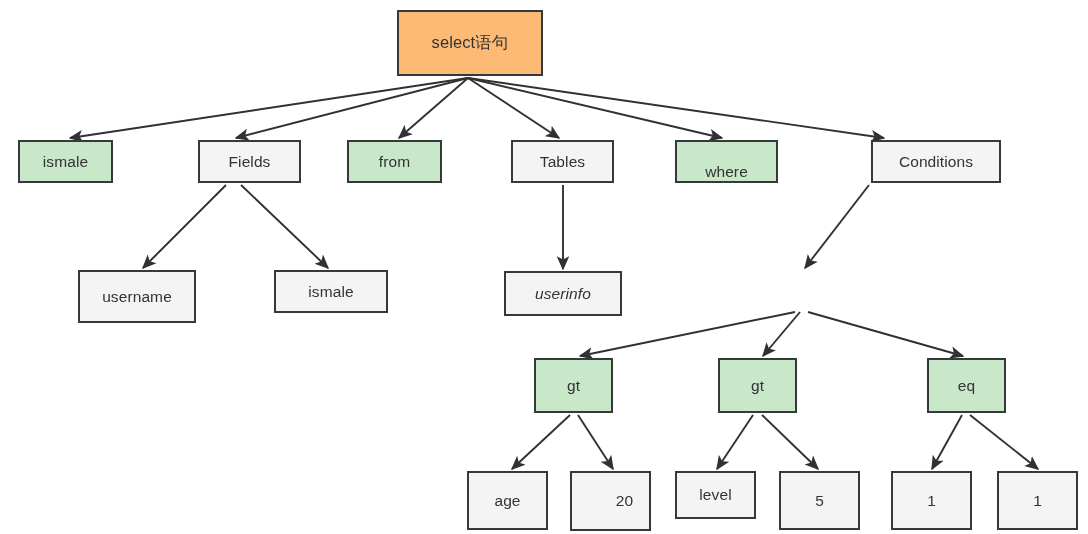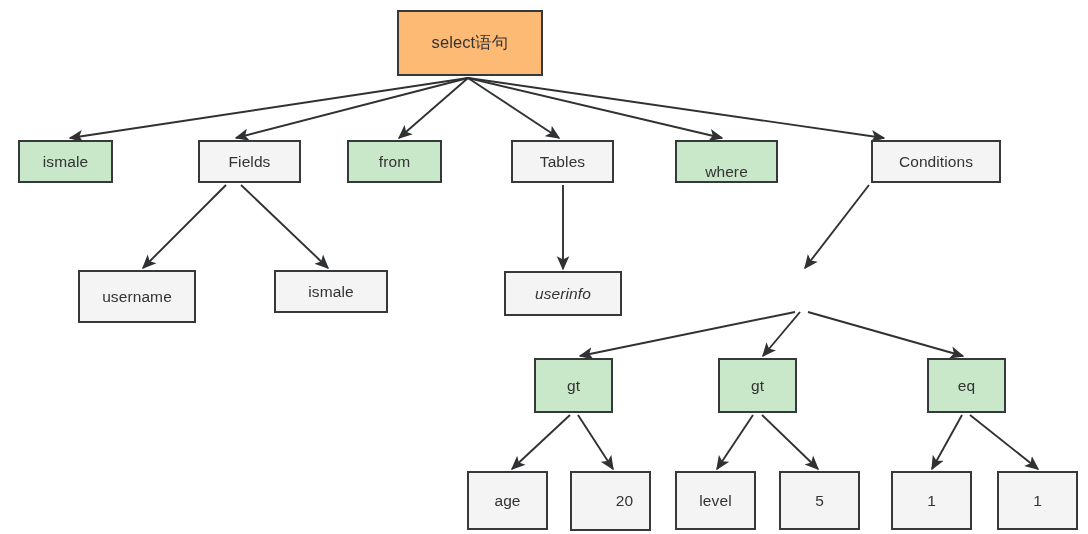--- a/index.html
+++ b/index.html
@@ -110,21 +110,21 @@
     </div>
     <div class="node fill-green" style="left: 927px; top: 358px; width: 79px; height: 55px;">
       <span class="label">eq</span>
     </div>
     <div class="node fill-gray" style="left: 467px; top: 471px; width: 81px; height: 59px;">
       <span class="label">age</span>
     </div>
     <div class="node fill-gray" style="left: 570px; top: 471px; width: 81px; height: 60px; padding-left: 28px;">
       <span class="label">20</span>
     </div>
-    <div class="node fill-gray" style="left: 675px; top: 471px; width: 81px; height: 59px;">
+    <div class="node fill-gray" style="left: 675px; top: 471px; width: 81px; height: 48px;">
       <span class="label">level</span>
     </div>
     <div class="node fill-gray" style="left: 779px; top: 471px; width: 81px; height: 59px;">
       <span class="label">5</span>
     </div>
     <div class="node fill-gray" style="left: 891px; top: 471px; width: 81px; height: 59px;">
       <span class="label">1</span>
     </div>
     <div class="node fill-gray" style="left: 997px; top: 471px; width: 81px; height: 59px;">
       <span class="label">1</span>

